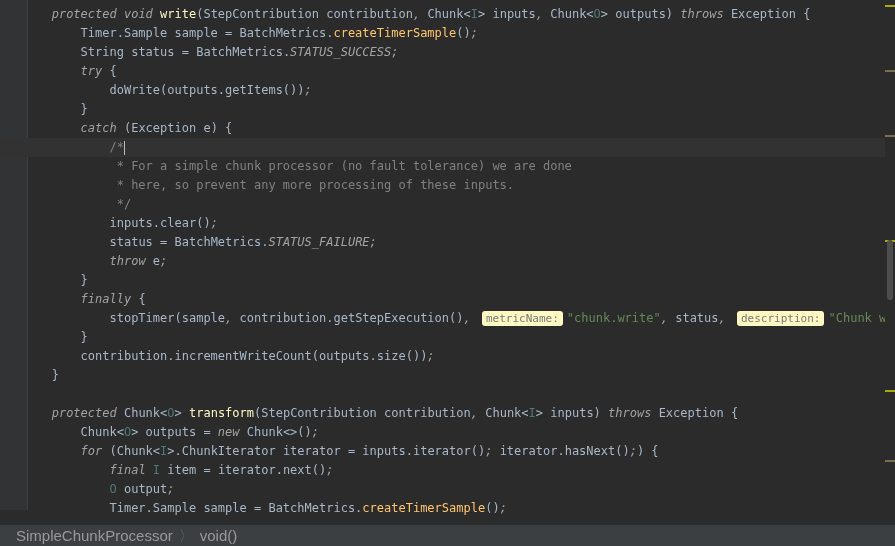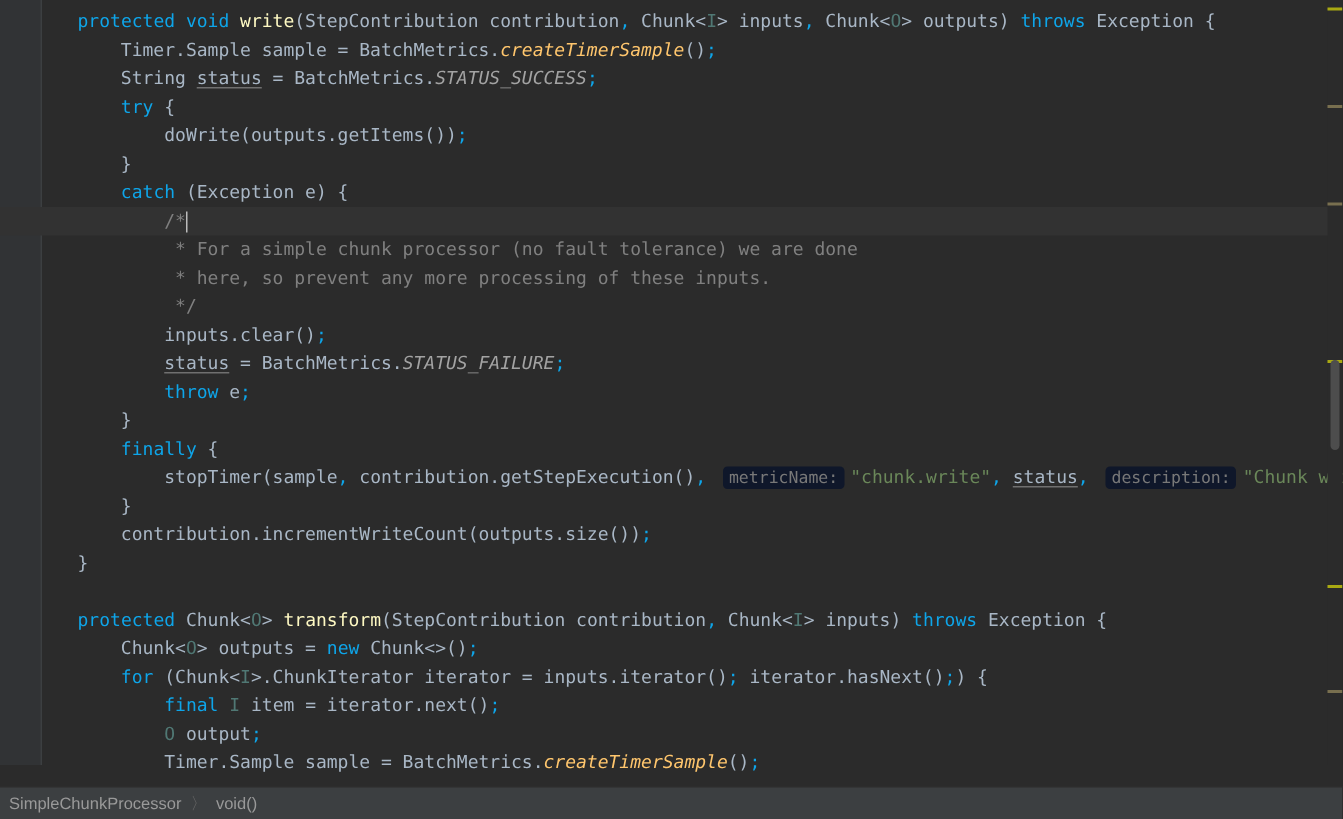--- a/index.html
+++ b/index.html
@@ -46,48 +46,49 @@
     background: #323232;
     z-index: 0;
   }
   .caret {
     display: inline-block;
     width: 1px;
     height: 14px;
     background: #bbbbbb;
     vertical-align: middle;
   }
-  .kw { color: #0ea5e9; }
+  .kw { color: #a3a3a3; font-style: italic; }
   .str { color: #6a8759; }
   .comment { color: #808080; }
   .static-f { color: #a3a3a3; font-style: italic; }
-  .static-m { font-style: italic; color: #ffc66d; }
+  .static-m { color: #ffc66d; }
   .method { color: #fef9c3; }
   .param-hint {
-    background: #0f172a;
+    background: #fef9c3;
     color: #787878;
     border-radius: 3px;
     padding: 1px 4px;
     font-size: 11px;
     margin: 0 4px;
   }
-  .under { text-decoration: underline; text-decoration-color: #707070; text-underline-offset: 2px; }
+  .under { text-decoration-color: #707070; text-underline-offset: 2px; }
   .generic { color: #507874; }
   .breadcrumb {
     position: absolute;
     left: 0;
     bottom: 0;
     width: 895px;
     height: 22px;
     background: #3c3f41;
     border-top: 1px solid #2d2d2d;
     display: flex;
-    align-items: flex-end;
+    align-items: center;
+    padding-left: 10px;
     color: #999999;
-    font-size: 11px;
+    font-size: 15px;
     font-family: sans-serif;
   }
   .crumb { padding: 0 6px; }
   .crumb-sep { color: #666; }
   .scrollbar-v {
     position: absolute;
     right: 0; top: 0;
     width: 10px;
     height: 510px;
     background: #2b2b2b;

